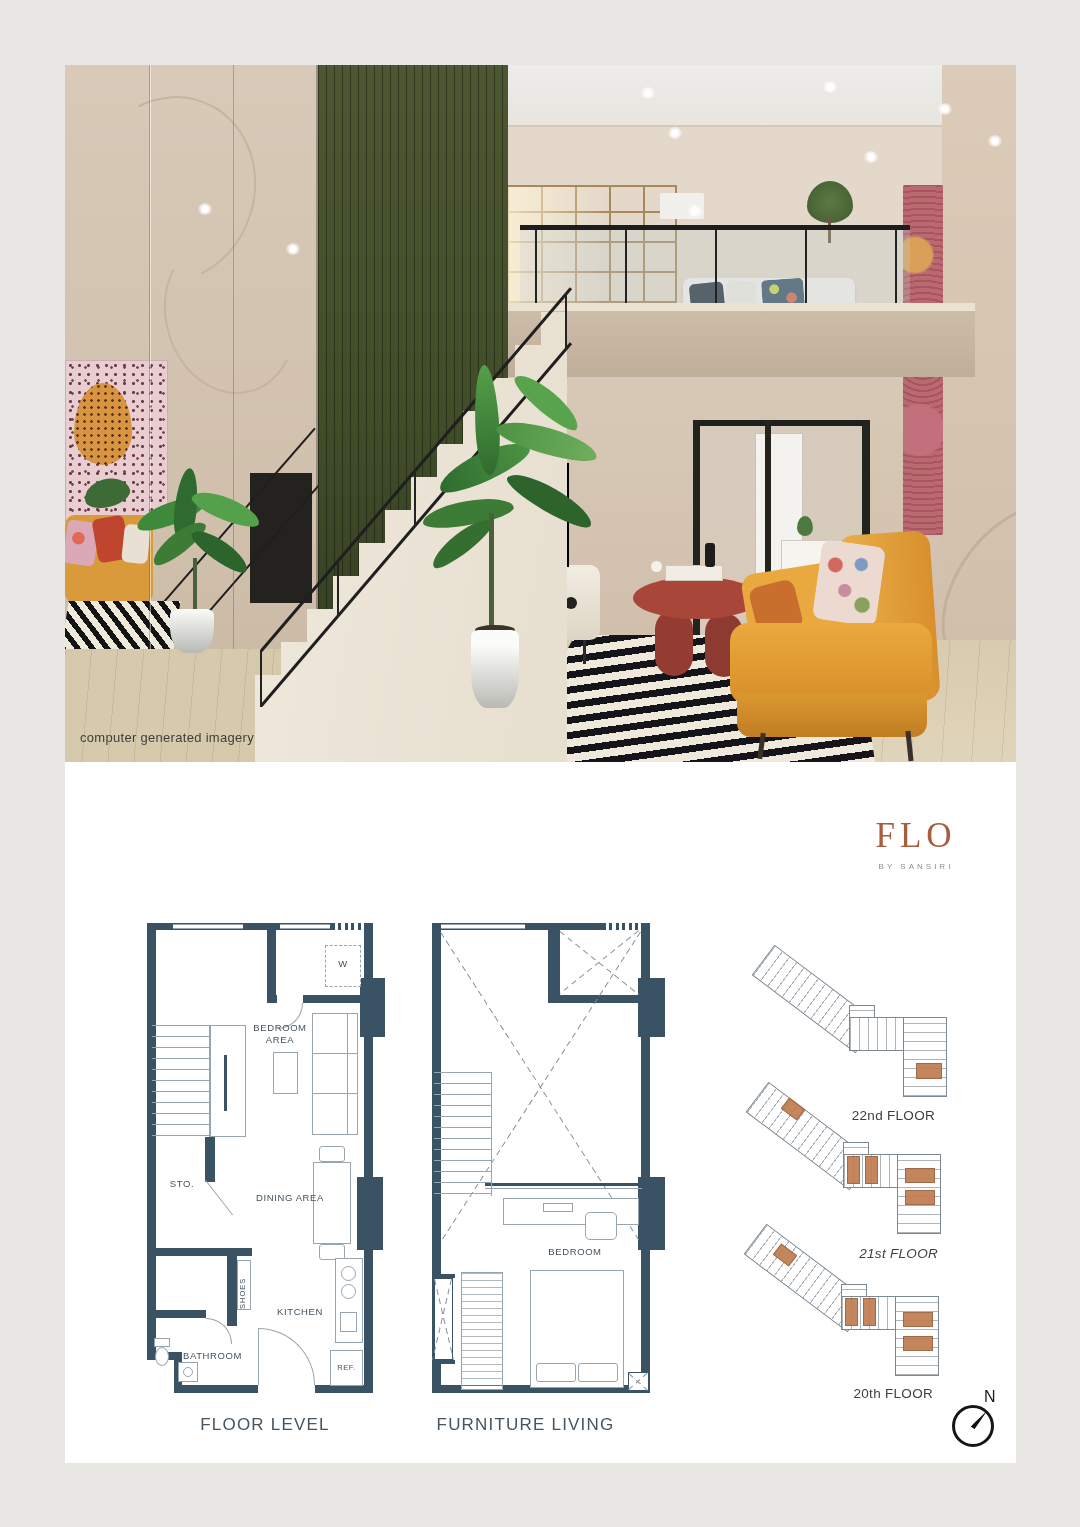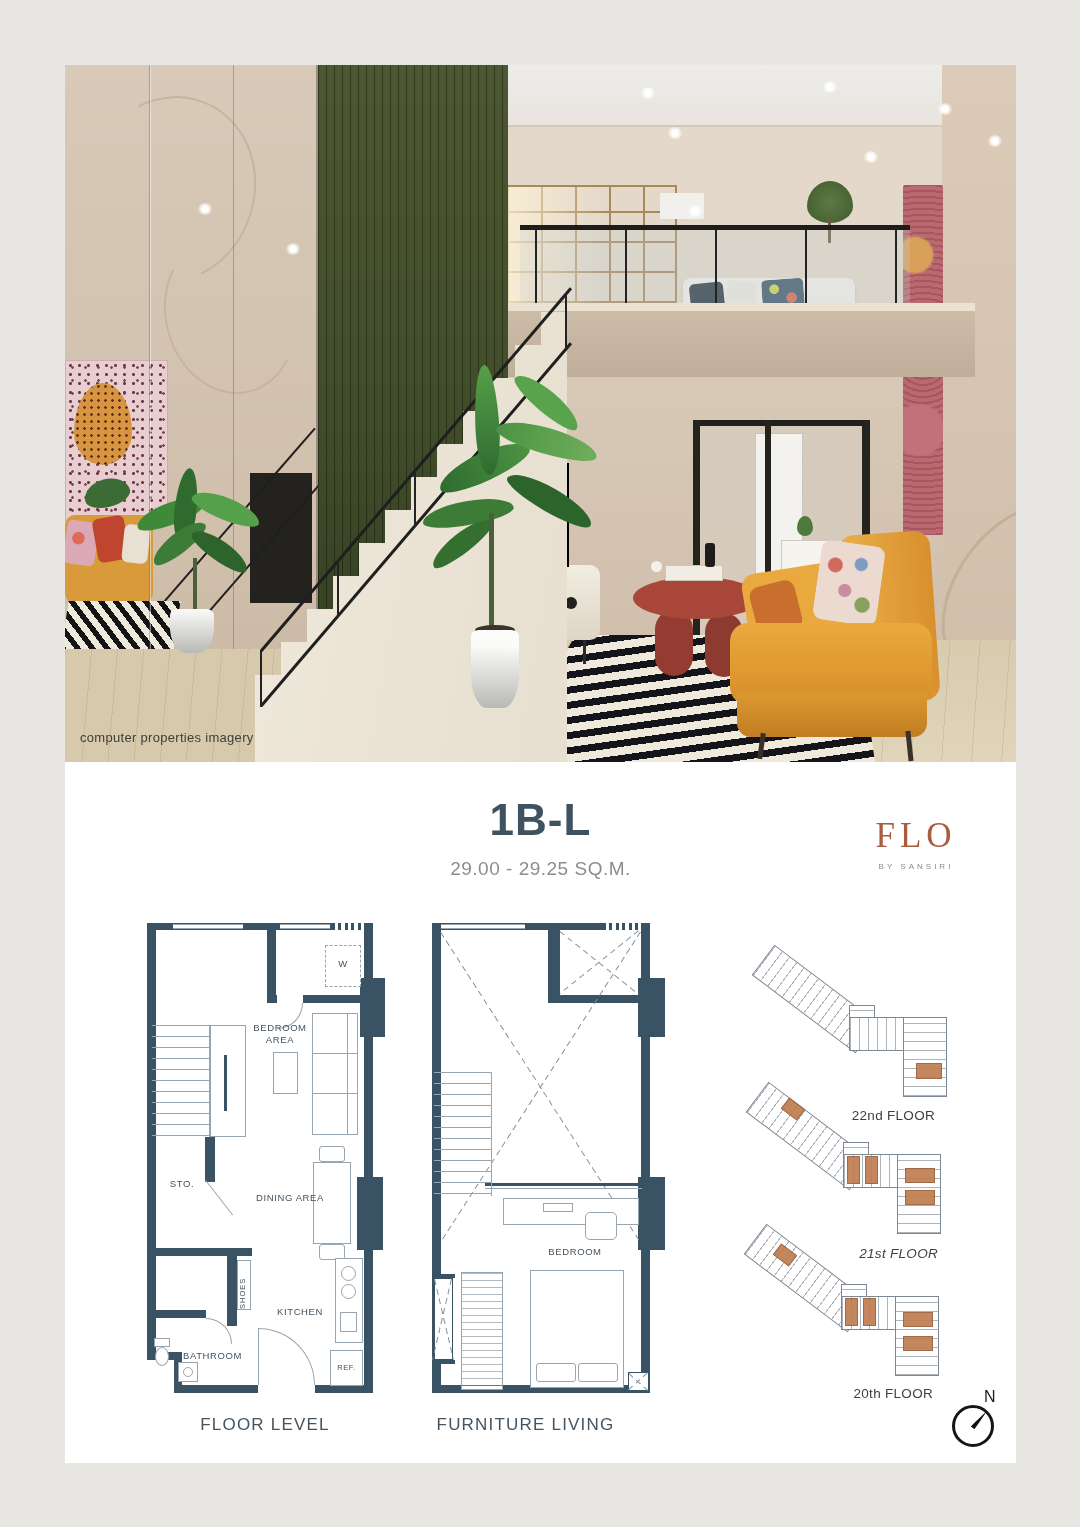--- a/index.html
+++ b/index.html
@@ -206,27 +206,25 @@
       <div class="pe leaf" style="left:78px;top:75px;width:104px;height:26px;background:linear-gradient(90deg,#4c9343,#6fae5d);transform:rotate(16deg);"></div>
       <div class="pe leaf" style="left:5px;top:148px;width:92px;height:24px;background:#3c7c36;transform:rotate(-10deg);"></div>
       <div class="pe leaf" style="left:85px;top:135px;width:96px;height:24px;background:#2d642c;transform:rotate(30deg);"></div>
       <div class="pe leaf" style="left:90px;top:38px;width:80px;height:22px;background:#58a34c;transform:rotate(40deg);"></div>
       <div class="pe leaf" style="left:8px;top:180px;width:74px;height:20px;background:#346f30;transform:rotate(-38deg);"></div>
       <div class="pe" style="left:72px;top:160px;width:5px;height:120px;background:#4a5f3a;"></div>
       <div class="pe" style="left:58px;top:272px;width:40px;height:10px;background:#3a352c;border-radius:50%;"></div>
       <div class="pe" style="left:54px;top:277px;width:48px;height:78px;background:linear-gradient(180deg,#fbfbf9 20%,#b9b9b4);border-radius:8px 8px 16px 16px/6px 6px 34px 34px;"></div>
     </div>
 
-    <div class="pe photo-caption">computer properties imagery</div>
+    <div class="pe photo-caption">computer generated imagery</div>
   </div>
 
   <div class="card"></div>
 
-  <h1 class="title">1B-L</h1>
-  <div class="subtitle">29.00 - 29.25 SQ.M.</div>
 
   <div class="logo">
     <div class="flo">FLO</div>
     <div class="by">BY SANSIRI</div>
   </div>
 
   <div class="plan" style="left:140px;top:922px;width:250px;height:478px;">
 
     <div class="w" style="left:7px;top:1px;width:226px;height:7px;"></div>
     <div class="win" style="left:33px;top:2px;width:70px;"></div>

